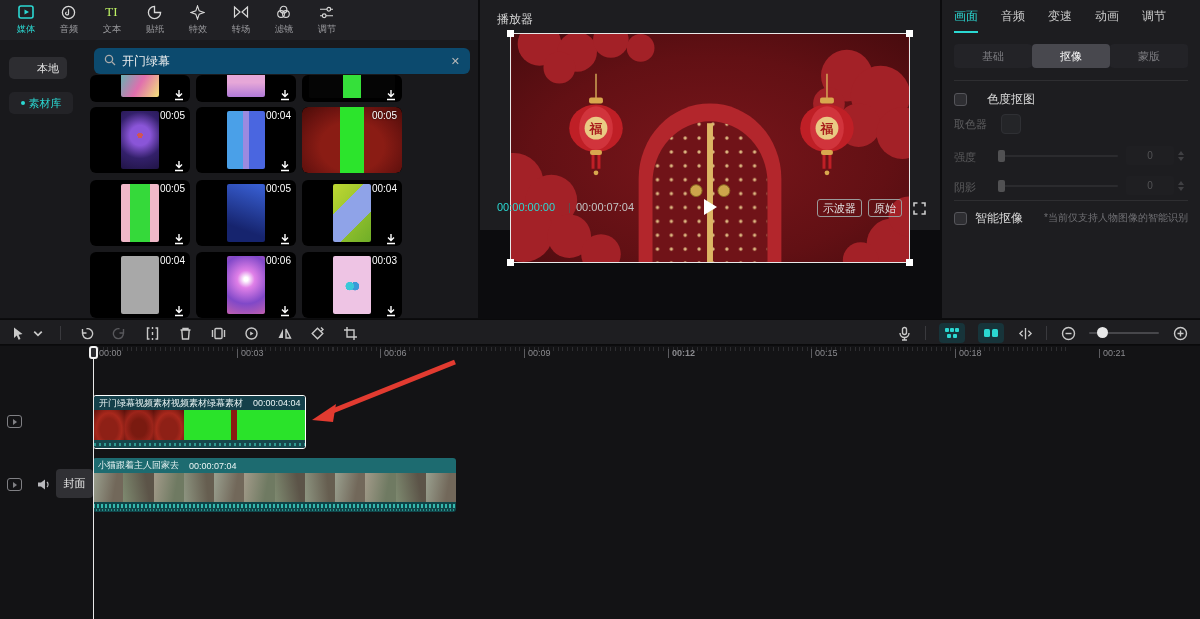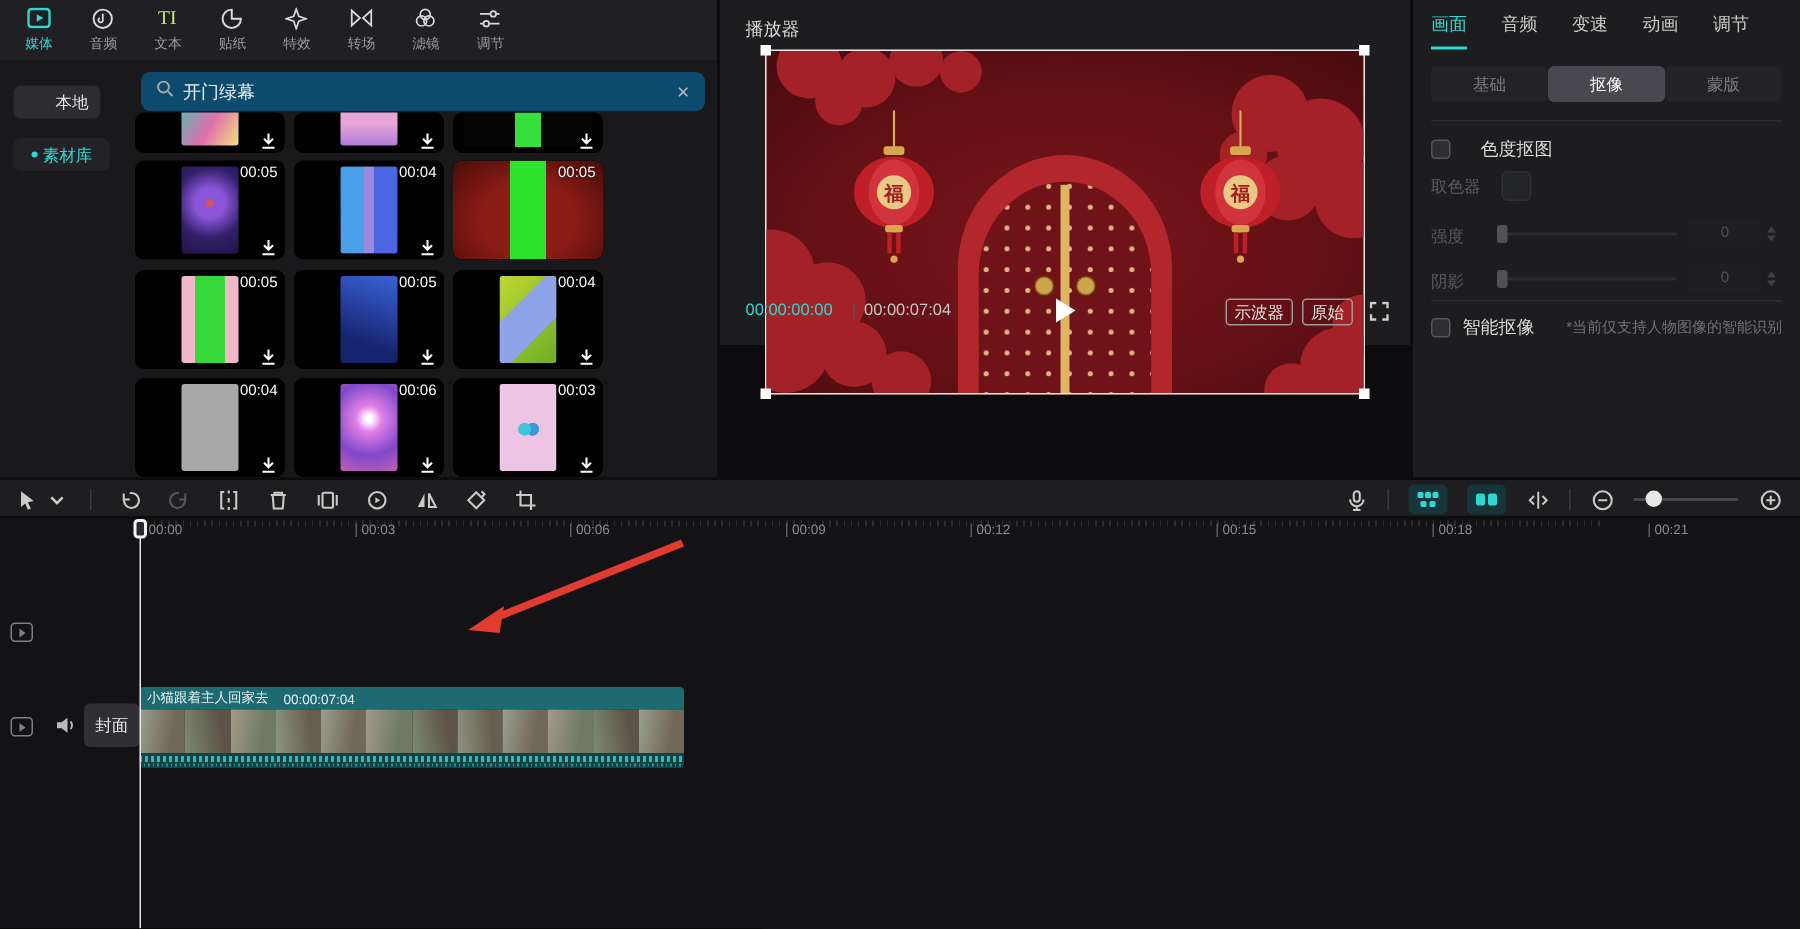--- a/index.html
+++ b/index.html
@@ -608,21 +608,21 @@
           <span class="txt">00:03</span>
         </span>
       <span class="rlab" style="left:380px;">
           <span class="tick"></span>
           <span class="txt">00:06</span>
         </span>
       <span class="rlab" style="left:524px;">
           <span class="tick"></span>
           <span class="txt">00:09</span>
         </span>
-      <span class="rlab" style="left:647px;">
+      <span class="rlab" style="left:668px;font-weight:bold;">
           <span class="tick"></span>
           <span class="txt">00:12</span>
         </span>
       <span class="rlab" style="left:811px;">
           <span class="tick"></span>
           <span class="txt">00:15</span>
         </span>
       <span class="rlab" style="left:955px;">
           <span class="tick"></span>
           <span class="txt">00:18</span>
@@ -630,20 +630,36 @@
       <span class="rlab" style="left:1099px;">
           <span class="tick"></span>
           <span class="txt">00:21</span>
         </span>
     </div>
 
     <div class="trk-icon" style="left:7px; top:69px;">
         <i></i>
       </div>
 
+    <div id="clip1" class="clip">
+      <div class="clip-head">
+        <span>开门绿幕视频素材视频素材绿幕素材</span>
+        <span>00:00:04:04</span>
+      </div>
+      <div class="frames">
+        <div class="fr f-door"></div>
+          <div class="fr f-door2"></div>
+          <div class="fr f-door"></div>
+        <div class="fr f-green"></div>
+          <div class="fr f-mix"></div>
+          <div class="fr f-green"></div>
+          <div class="fr f-green"></div>
+      </div>
+      <div class="audio-strip"></div>
+    </div>
 
     <svg id="arrow" viewBox="0 0 160 72">
       <path d="M155 10 L30 60" stroke="#e23b30" stroke-width="5" fill="none"></path>
       <polygon points="12,68 36,52 33,70" fill="#e23b30"></polygon>
     </svg>
 
     <div class="trk-icon" style="left:7px; top:132px;">
         <i></i>
       </div>
     <span id="spk-icon">

